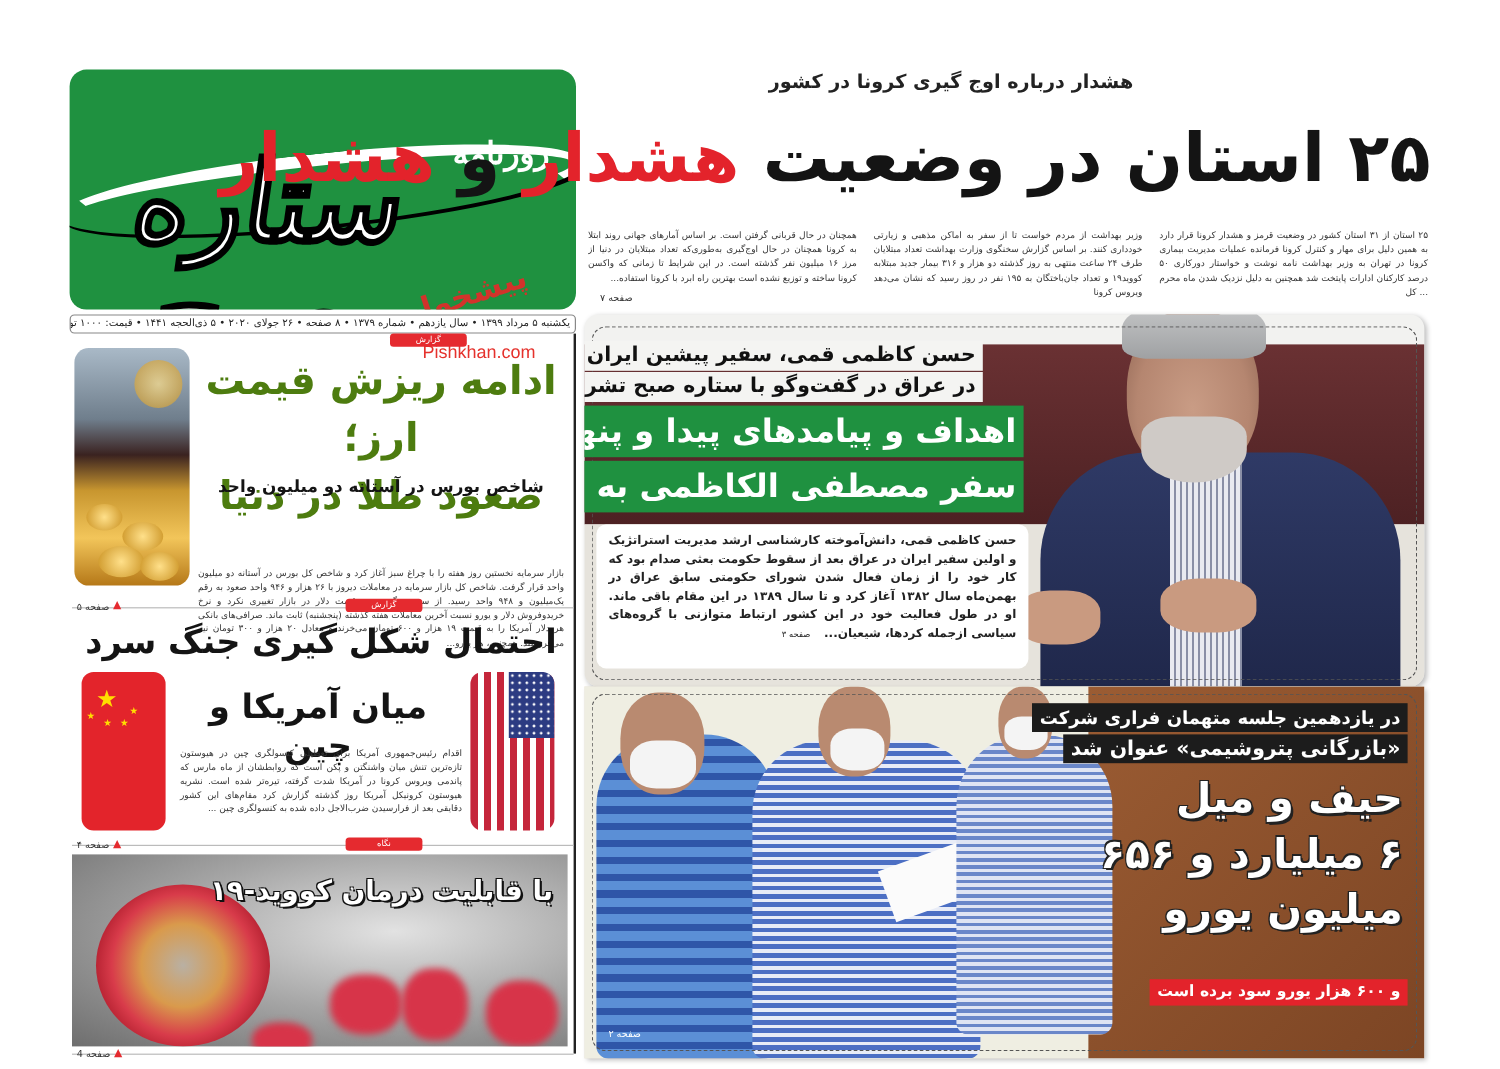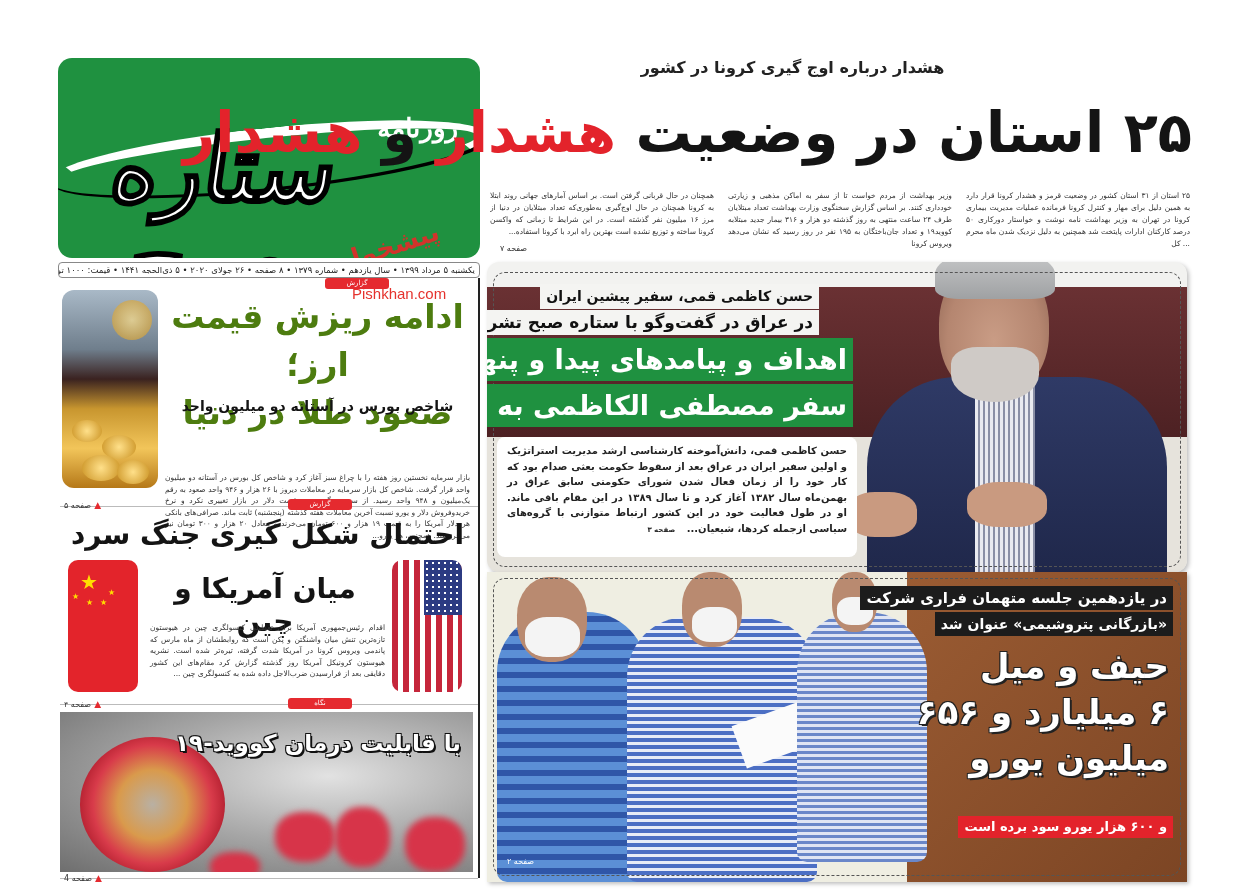--- a/index.html
+++ b/index.html
@@ -291,28 +291,28 @@
     <div class="suit"></div>
     <div class="shirt"></div>
     <div class="head"></div>
     <div class="hair"></div>
     <div class="beard"></div>
     <div class="hand1"></div>
     <div class="hand2"></div>
   </div>
   <div class="dashed-frame" style="left:6px;top:10px;width:688px;height:295px;"></div>
 
-  <div class="strap-white" style="right:368px;top:22px;font-size:14px;line-height:25px;">حسن کاظمی قمی، سفیر پیشین ایران</div>
+  <div class="strap-white" style="right:368px;top:22px;font-size:17px;line-height:25px;">حسن کاظمی قمی، سفیر پیشین ایران</div>
   <div class="strap-white" style="right:368px;top:48px;font-size:17px;line-height:25px;">در عراق در گفت‌وگو با ستاره صبح تشریح کرد</div>
   <div class="strap-green" style="right:334px;top:76px;font-size:27px;line-height:43px;">اهداف و پیامدهای پیدا و پنهان</div>
   <div class="strap-green" style="right:334px;top:122px;font-size:27px;line-height:43px;">سفر مصطفی الکاظمی به تهران</div>
 
   <div class="interview-body">
     <span>حسن کاظمی قمی، دانش‌آموخته کارشناسی ارشد مدیریت استراتژیک و اولین سفیر ایران در عراق بعد از سقوط حکومت بعثی صدام بود که کار خود را از زمان فعال شدن شورای حکومتی سابق عراق در بهمن‌ماه سال ۱۳۸۲ آغاز کرد و تا سال ۱۳۸۹ در این مقام باقی ماند. او در طول فعالیت خود در این کشور ارتباط متوازنی با گروه‌های سیاسی ازجمله کردها، شیعیان...</span>
-    <span style="font-size:7px;font-weight:bold;margin-right:8px;">صفحه ۳</span>
+    <span style="font-size:7px;font-weight:normal;margin-right:8px;">صفحه ۳</span>
   </div>
 </div>
 
 <div class="abs feature2">
   <div class="cream-wall"></div>
   <div class="brown-wall"></div>
 
   <div class="person" style="left:10px;top:40px;width:150px;height:270px;"></div>
   <div class="face" style="left:30px;top:5px;width:70px;height:85px;"></div>
   <div class="mask" style="left:38px;top:45px;width:55px;height:40px;"></div>
@@ -321,21 +321,21 @@
   <div class="face" style="left:195px;top:0px;width:60px;height:75px;"></div>
   <div class="mask" style="left:205px;top:35px;width:45px;height:35px;"></div>
   <div class="paper" style="left:250px;top:140px;width:75px;height:45px;"></div>
 
   <div class="person p3" style="left:310px;top:40px;width:130px;height:250px;"></div>
   <div class="face" style="left:345px;top:0px;width:45px;height:60px;"></div>
   <div class="mask" style="left:350px;top:25px;width:36px;height:28px;"></div>
   <div class="dashed-frame" style="left:6px;top:6px;width:688px;height:298px;"></div>
 
   <div class="strap-black" style="right:14px;top:14px;font-size:15px;line-height:24px;">در یازدهمین جلسه متهمان فراری شرکت</div>
-  <div class="strap-black" style="right:14px;top:40px;font-size:14px;line-height:24px;">«بازرگانی پتروشیمی» عنوان شد</div>
+  <div class="strap-black" style="right:14px;top:40px;font-size:17px;line-height:24px;">«بازرگانی پتروشیمی» عنوان شد</div>
   <div class="trial-big" style="top:72px;font-size:34px;line-height:44px;">حیف و میل</div>
   <div class="trial-big" style="top:118px;font-size:34px;line-height:44px;">۶ میلیارد و ۶۵۶</div>
   <div class="trial-big" style="top:164px;font-size:34px;line-height:44px;">میلیون یورو</div>
   <div class="strap-red" style="right:14px;top:244px;font-size:13px;line-height:22px;">و ۶۰۰ هزار یورو سود برده است</div>
   <div style="position:absolute;left:20px;top:285px;font-size:8px;color:#fff;direction:rtl;">صفحه ۲</div>
 </div>
 
 <div class="col-frame-right" style="top:278px;height:600px;"></div>
 
 <div class="kicker" style="left:325px;top:278px;">گزارش</div>

